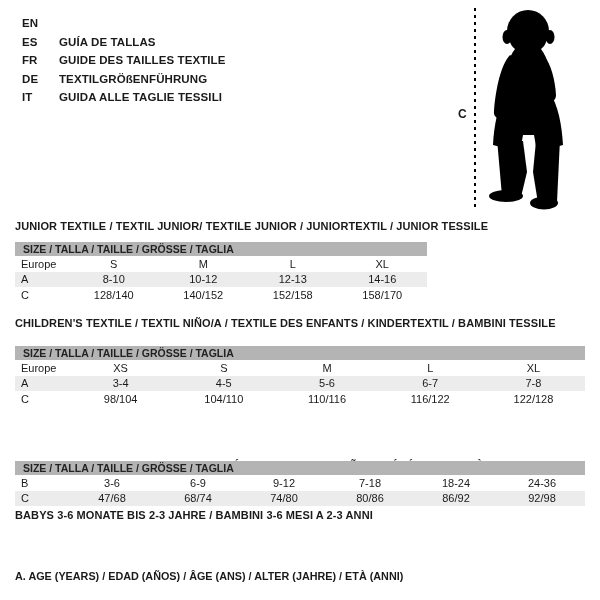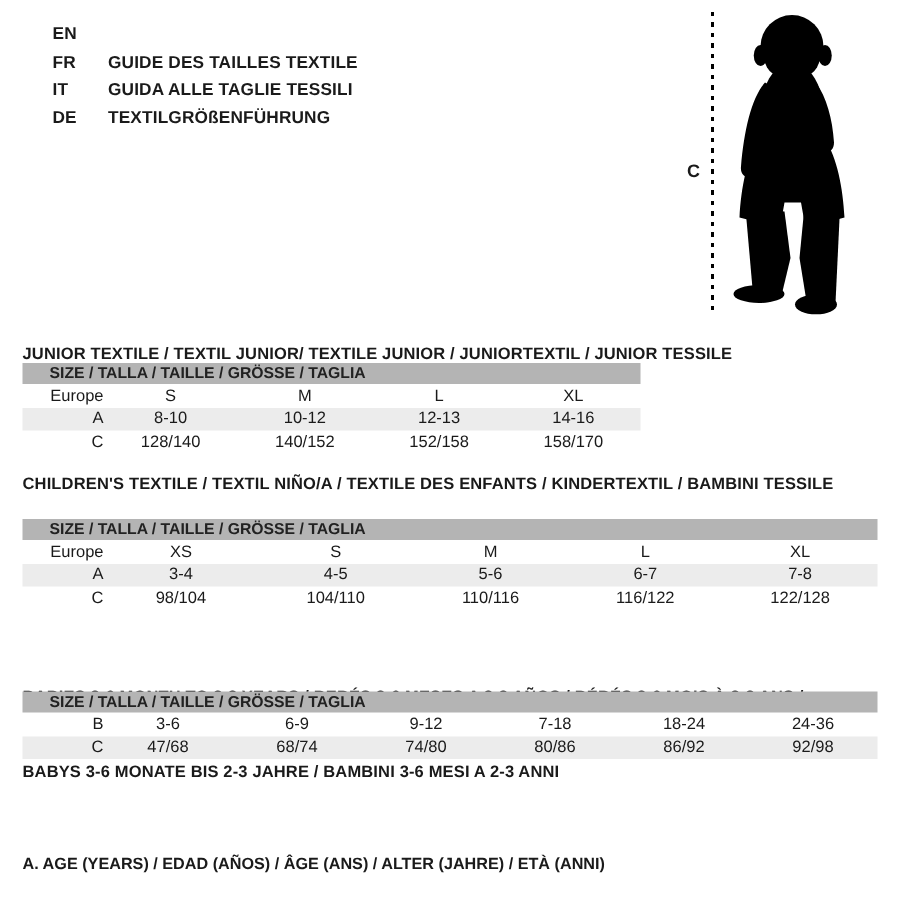--- a/index.html
+++ b/index.html
@@ -1,71 +1,75 @@
 <!DOCTYPE html>
 <html><head>
 <meta charset="utf-8">
 <style>
   html,body{margin:0;padding:0;background:#fff;}
   .page{position:relative;width:600px;height:600px;background:#ffffff;overflow:hidden;
         font-family:"Liberation Sans",sans-serif;color:#1a1a1a;}
 
   
   .lang-block{position:absolute;top:14px;left:22px;}
-  .lang-row{display:flex;font-weight:700;font-size:11.5px;line-height:18.6px;letter-spacing:0.1px;margin-left:13px;}
+  .lang-row{display:flex;font-weight:700;font-size:11.5px;line-height:18.6px;letter-spacing:0.1px;}
   .lang-code{width:37px;}
 
   
   .figure{position:absolute;left:450px;top:5px;width:150px;height:212px;}
   .measure-line{position:absolute;left:24px;top:3px;width:2px;height:199px;
     background:repeating-linear-gradient(to bottom,#000 0 3px,transparent 3px 7px);}
   .c-label{position:absolute;left:8px;top:102px;font-weight:700;font-size:12px;}
   .baby-svg{position:absolute;left:30px;top:2px;}
 
   
   .sec-title{position:absolute;left:15px;font-size:11px;font-weight:700;letter-spacing:0.1px;white-space:pre;}
-  .title-junior{top:230px;}
+  .title-junior{top:220px;}
   .title-children{top:317px;text-align:center;}
   .title-babies{top:424px;line-height:16.5px;}
 
   
   .sg-table{position:absolute;left:15px;}
   .table-junior{top:242px;width:412px;}
   .table-children{top:346px;width:570px;}
   .table-babies{top:461px;width:570px;}
   .size-bar{height:14px;background:#b4b4b4;display:flex;align-items:center;
-    font-size:10.5px;font-weight:700;color:#222;padding-left:18px;}
+    font-size:10.5px;font-weight:700;color:#222;padding-left:8px;}
   .trow{display:flex;align-items:center;height:15.5px;font-size:11px;}
   .trow.shaded{background:#ececec;}
-  .tlabel{width:48px;padding-left:6px;text-align:right;}
+  .tlabel{width:48px;padding-left:6px;text-align:left;}
   .tcell{flex:1;text-align:center;}
 
   
   .footnotes{position:absolute;left:15px;top:533px;font-size:10.8px;font-weight:700;line-height:17.4px;white-space:pre;}
 </style>
 </head>
 <body>
 
 <div class="page">
 
   <div class="lang-block">
     <div class="lang-row">
       <span class="lang-code">EN</span>
     </div>
     <div class="lang-row">
+      <span class="lang-code">ES</span>
+      <span class="lang-text">GUÍA DE TALLAS</span>
+    </div>
+    <div class="lang-row">
       <span class="lang-code">FR</span>
       <span class="lang-text">GUIDE DES TAILLES TEXTILE</span>
     </div>
     <div class="lang-row">
+      <span class="lang-code">DE</span>
+      <span class="lang-text">TEXTILGRÖßENFÜHRUNG</span>
+    </div>
+    <div class="lang-row">
       <span class="lang-code">IT</span>
       <span class="lang-text">GUIDA ALLE TAGLIE TESSILI</span>
-    </div>
-    <div class="lang-row">
-      <span class="lang-code">DE</span>
-      <span class="lang-text">TEXTILGRÖßENFÜHRUNG</span>
     </div>
   </div>
 
   <div class="figure">
     <div class="measure-line"></div>
     <span class="c-label">C</span>
     <svg class="baby-svg" width="95" height="205" viewBox="0 0 95 205">
       <g fill="#000000">
         <ellipse cx="48" cy="24" rx="21" ry="21"></ellipse>
         <ellipse cx="48" cy="33" rx="18" ry="13"></ellipse>

